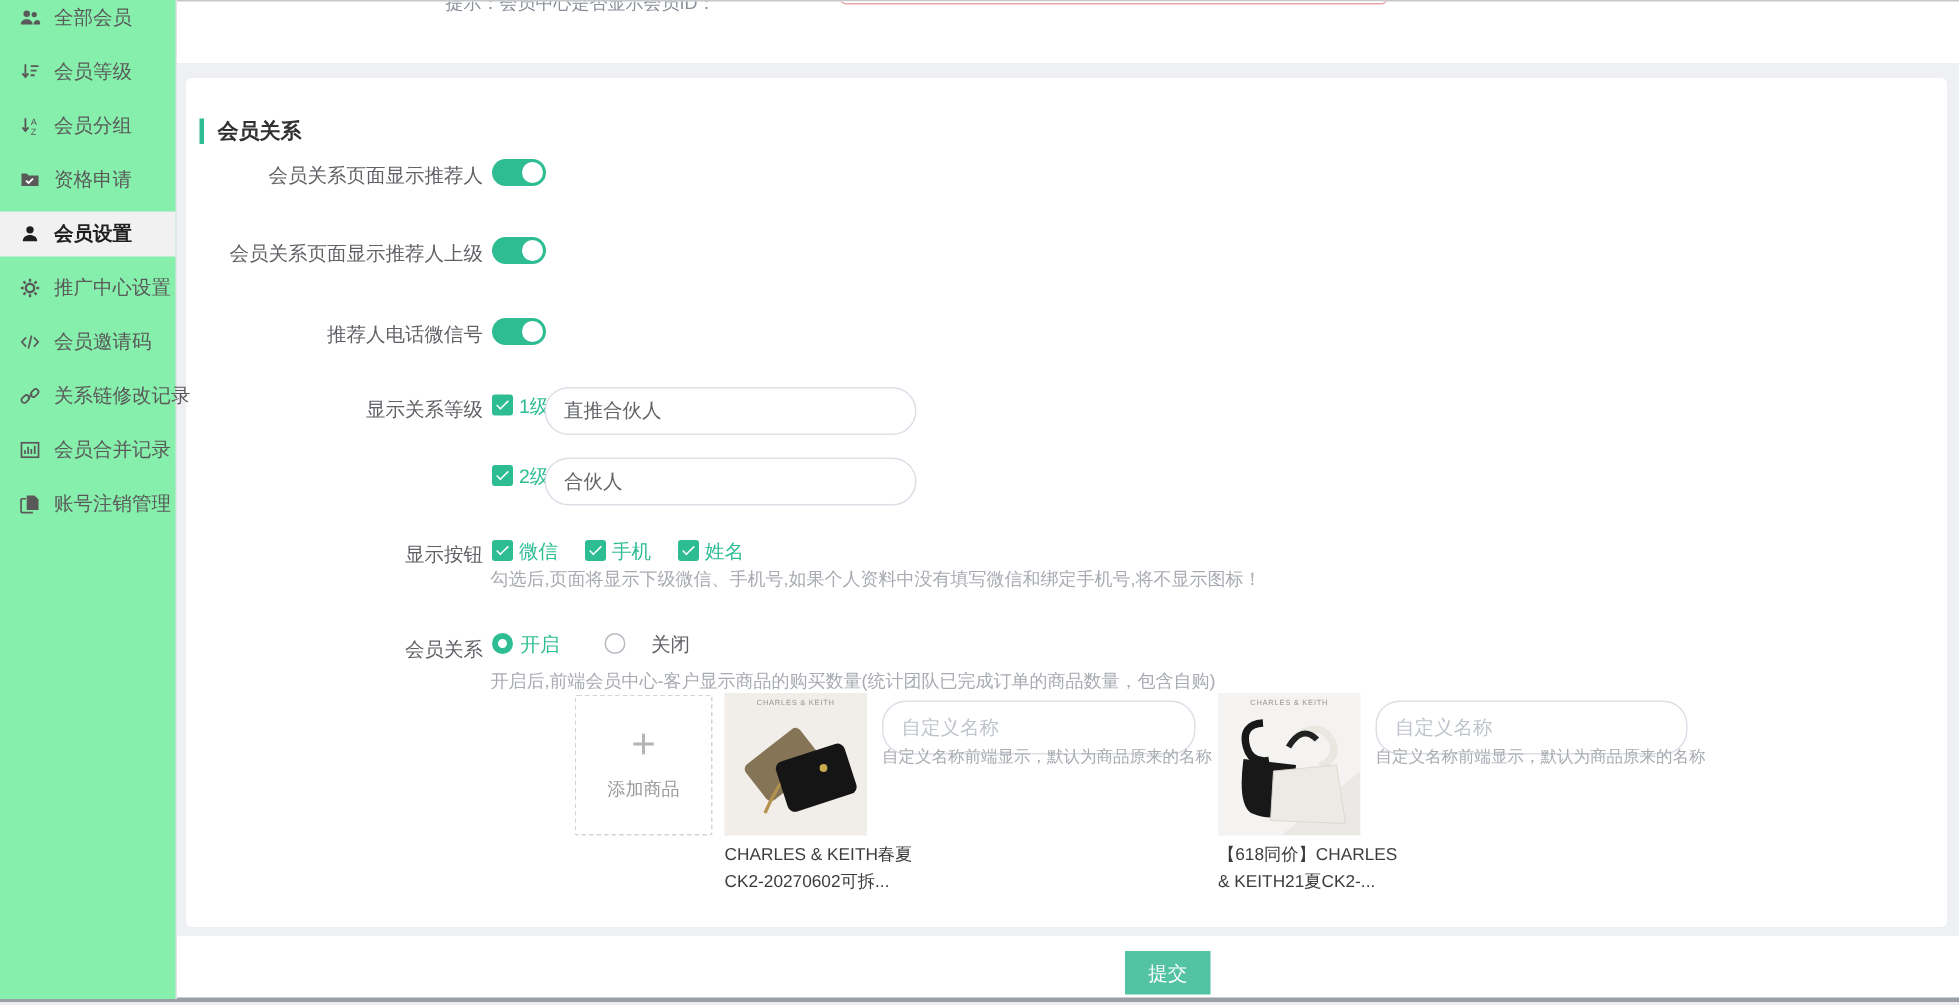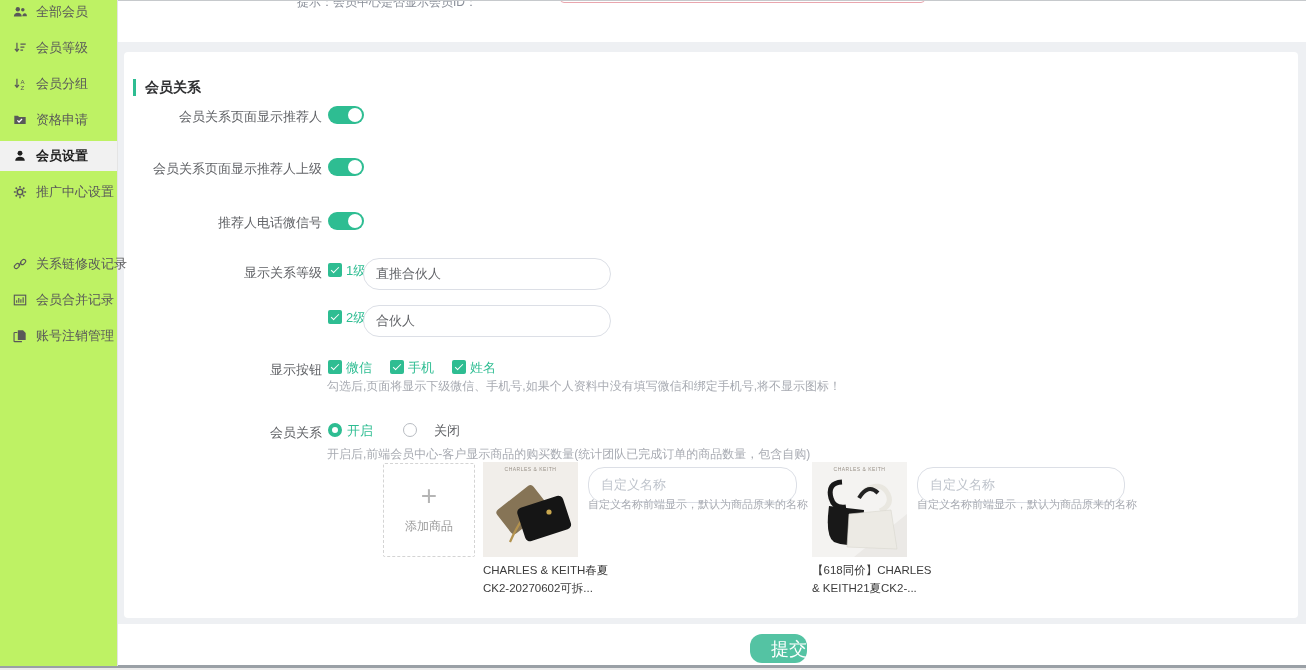--- a/index.html
+++ b/index.html
@@ -1,21 +1,21 @@
 <!DOCTYPE html>
 <html><head>
 <meta charset="utf-8">
 <style>
   * { margin:0; padding:0; box-sizing:border-box; }
   html,body { width:1306px; height:670px; overflow:hidden; }
   body { font-family:"Liberation Sans","DejaVu Sans",sans-serif; background:#fff; position:relative; }
   .page { position:absolute; left:0; top:0; width:1306px; height:670px; overflow:hidden; }
 
   
-  .sidebar { position:absolute; left:0; top:0; width:118px; height:666px; background:#bef264; border-right:1px solid #e4e4e4; z-index:5; }
+  .sidebar { position:absolute; left:0; top:0; width:118px; height:666px; background:#86efac; border-right:1px solid #e4e4e4; z-index:5; }
   .side-item { position:absolute; left:0; width:117px; height:30px; display:flex; align-items:center; gap:9px; padding-left:13px; font-size:13px; color:#595959; cursor:pointer; }
   .side-item.active { background:#f1f1f1; color:#1f1f1f; font-weight:bold; }
   .side-icon { width:14px; height:14px; display:inline-flex; flex:none; }
   .side-icon svg { width:14px; height:14px; }
   .side-item svg .st { stroke:#595959; } .side-item svg .fl { fill:#595959; } .side-item.active svg .fl { fill:#1f1f1f; }
   .side-label { white-space:nowrap; }
 
   
   .content-bg { position:absolute; left:118px; top:0; width:1188px; height:666px; background:#eef0f3; }
   .top-card { position:absolute; left:118px; top:0; width:1188px; height:42px; background:#fff; overflow:hidden; border-top:1px solid #c6c9cc; }
@@ -54,21 +54,21 @@
 
   
   .add-box { position:absolute; left:383px; top:463px; width:92px; height:94px; border:1px dashed #d4d4d4; border-radius:2px; background:#fff; text-align:center; cursor:pointer; }
   .add-plus { display:block; margin-top:18px; font-size:28px; line-height:28px; color:#b5b5b5; font-weight:200; }
   .add-label { display:block; margin-top:8px; font-size:12px; color:#9a9a9a; }
   .prod-img { position:absolute; top:462px; width:95px; height:95px; background:#f2efec; overflow:hidden; }
   .prod-brand { position:absolute; top:4px; left:0; width:100%; text-align:center; font-size:5px; letter-spacing:0.5px; color:#9a938a; }
   .prod-name { position:absolute; width:110px; font-size:11.5px; color:#3c3c3c; line-height:18px; white-space:nowrap; }
 
   
-  .submit-btn { position:absolute; left:750px; top:634px; width:57px; height:29px; background:#54c3a3; color:#fff; font-size:18px; border:none; border-radius:12px; cursor:pointer; font-family:"Liberation Sans","DejaVu Sans",sans-serif;text-align:right; }
+  .submit-btn { position:absolute; left:750px; top:634px; width:57px; height:29px; background:#54c3a3; color:#fff; font-size:13px; border:none; border-radius:0; cursor:pointer; font-family:"Liberation Sans","DejaVu Sans",sans-serif; }
 </style>
 </head>
 <body>
 
 <div class="page">
 
   <div class="content-bg"></div>
 
   <div class="top-card">
     <div class="top-hint">提示：会员中心是否显示会员ID：</div>
@@ -138,20 +138,28 @@
     <div class="side-item" style="top:177px">
       <span class="side-icon">
         <svg viewBox="0 0 16 16" fill="none">
             <circle class="st" cx="8" cy="8" r="3.2" stroke-width="1.8"></circle>
             <path class="st" stroke-width="1.8" d="M8 1v2.2M8 12.8V15M1 8h2.2M12.8 8H15M3 3l1.6 1.6M11.4 11.4L13 13M13 3l-1.6 1.6M4.6 11.4L3 13"></path>
           </svg>
       </span>
       <span class="side-label">推广中心设置</span>
     </div>
 
+    <div class="side-item" style="top:213px">
+      <span class="side-icon">
+        <svg viewBox="0 0 16 16" fill="none">
+            <path class="st" stroke-width="1.3" d="M5 4.5L1.8 8 5 11.5M11 4.5L14.2 8 11 11.5M9.2 3l-2.4 10"></path>
+          </svg>
+      </span>
+      <span class="side-label">会员邀请码</span>
+    </div>
 
     <div class="side-item" style="top:249px">
       <span class="side-icon">
         <svg viewBox="0 0 16 16" fill="none">
             <rect class="st" x="1.2" y="8.2" width="6.6" height="4.2" rx="2.1" stroke-width="1.3" transform="rotate(-45 4.5 10.3)"></rect>
             <rect class="st" x="8.2" y="3.6" width="6.6" height="4.2" rx="2.1" stroke-width="1.3" transform="rotate(-45 11.5 5.7)"></rect>
             <path class="st" stroke-width="1.3" d="M6.3 9.7l3.4-3.4"></path>
           </svg>
       </span>
       <span class="side-label">关系链修改记录</span>

